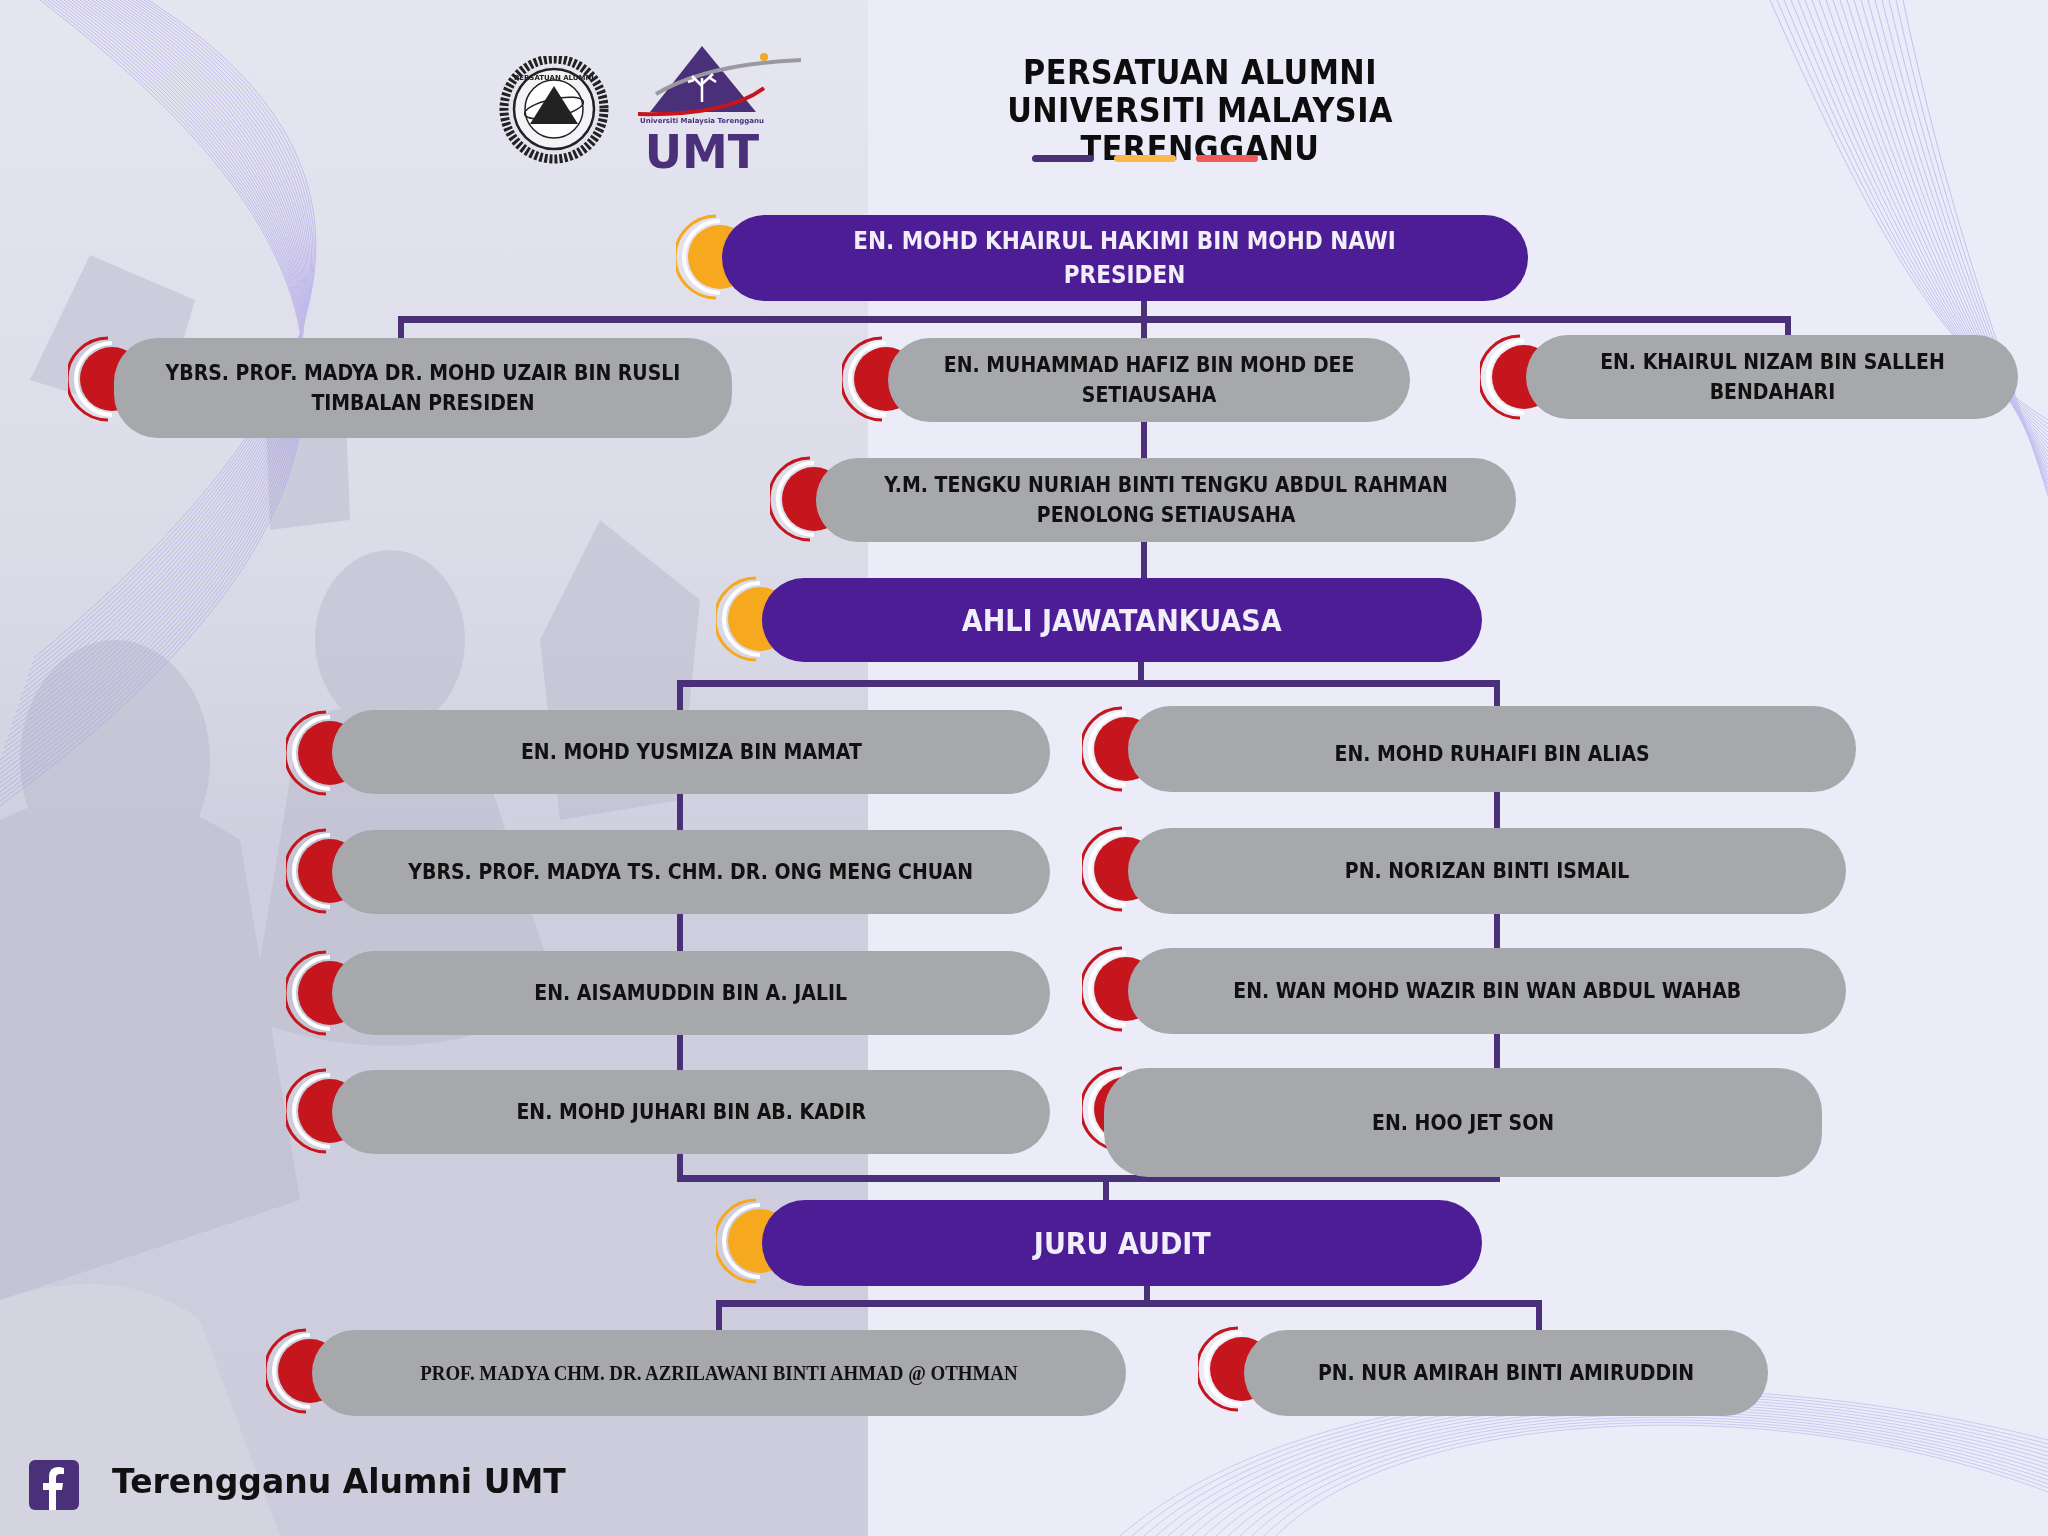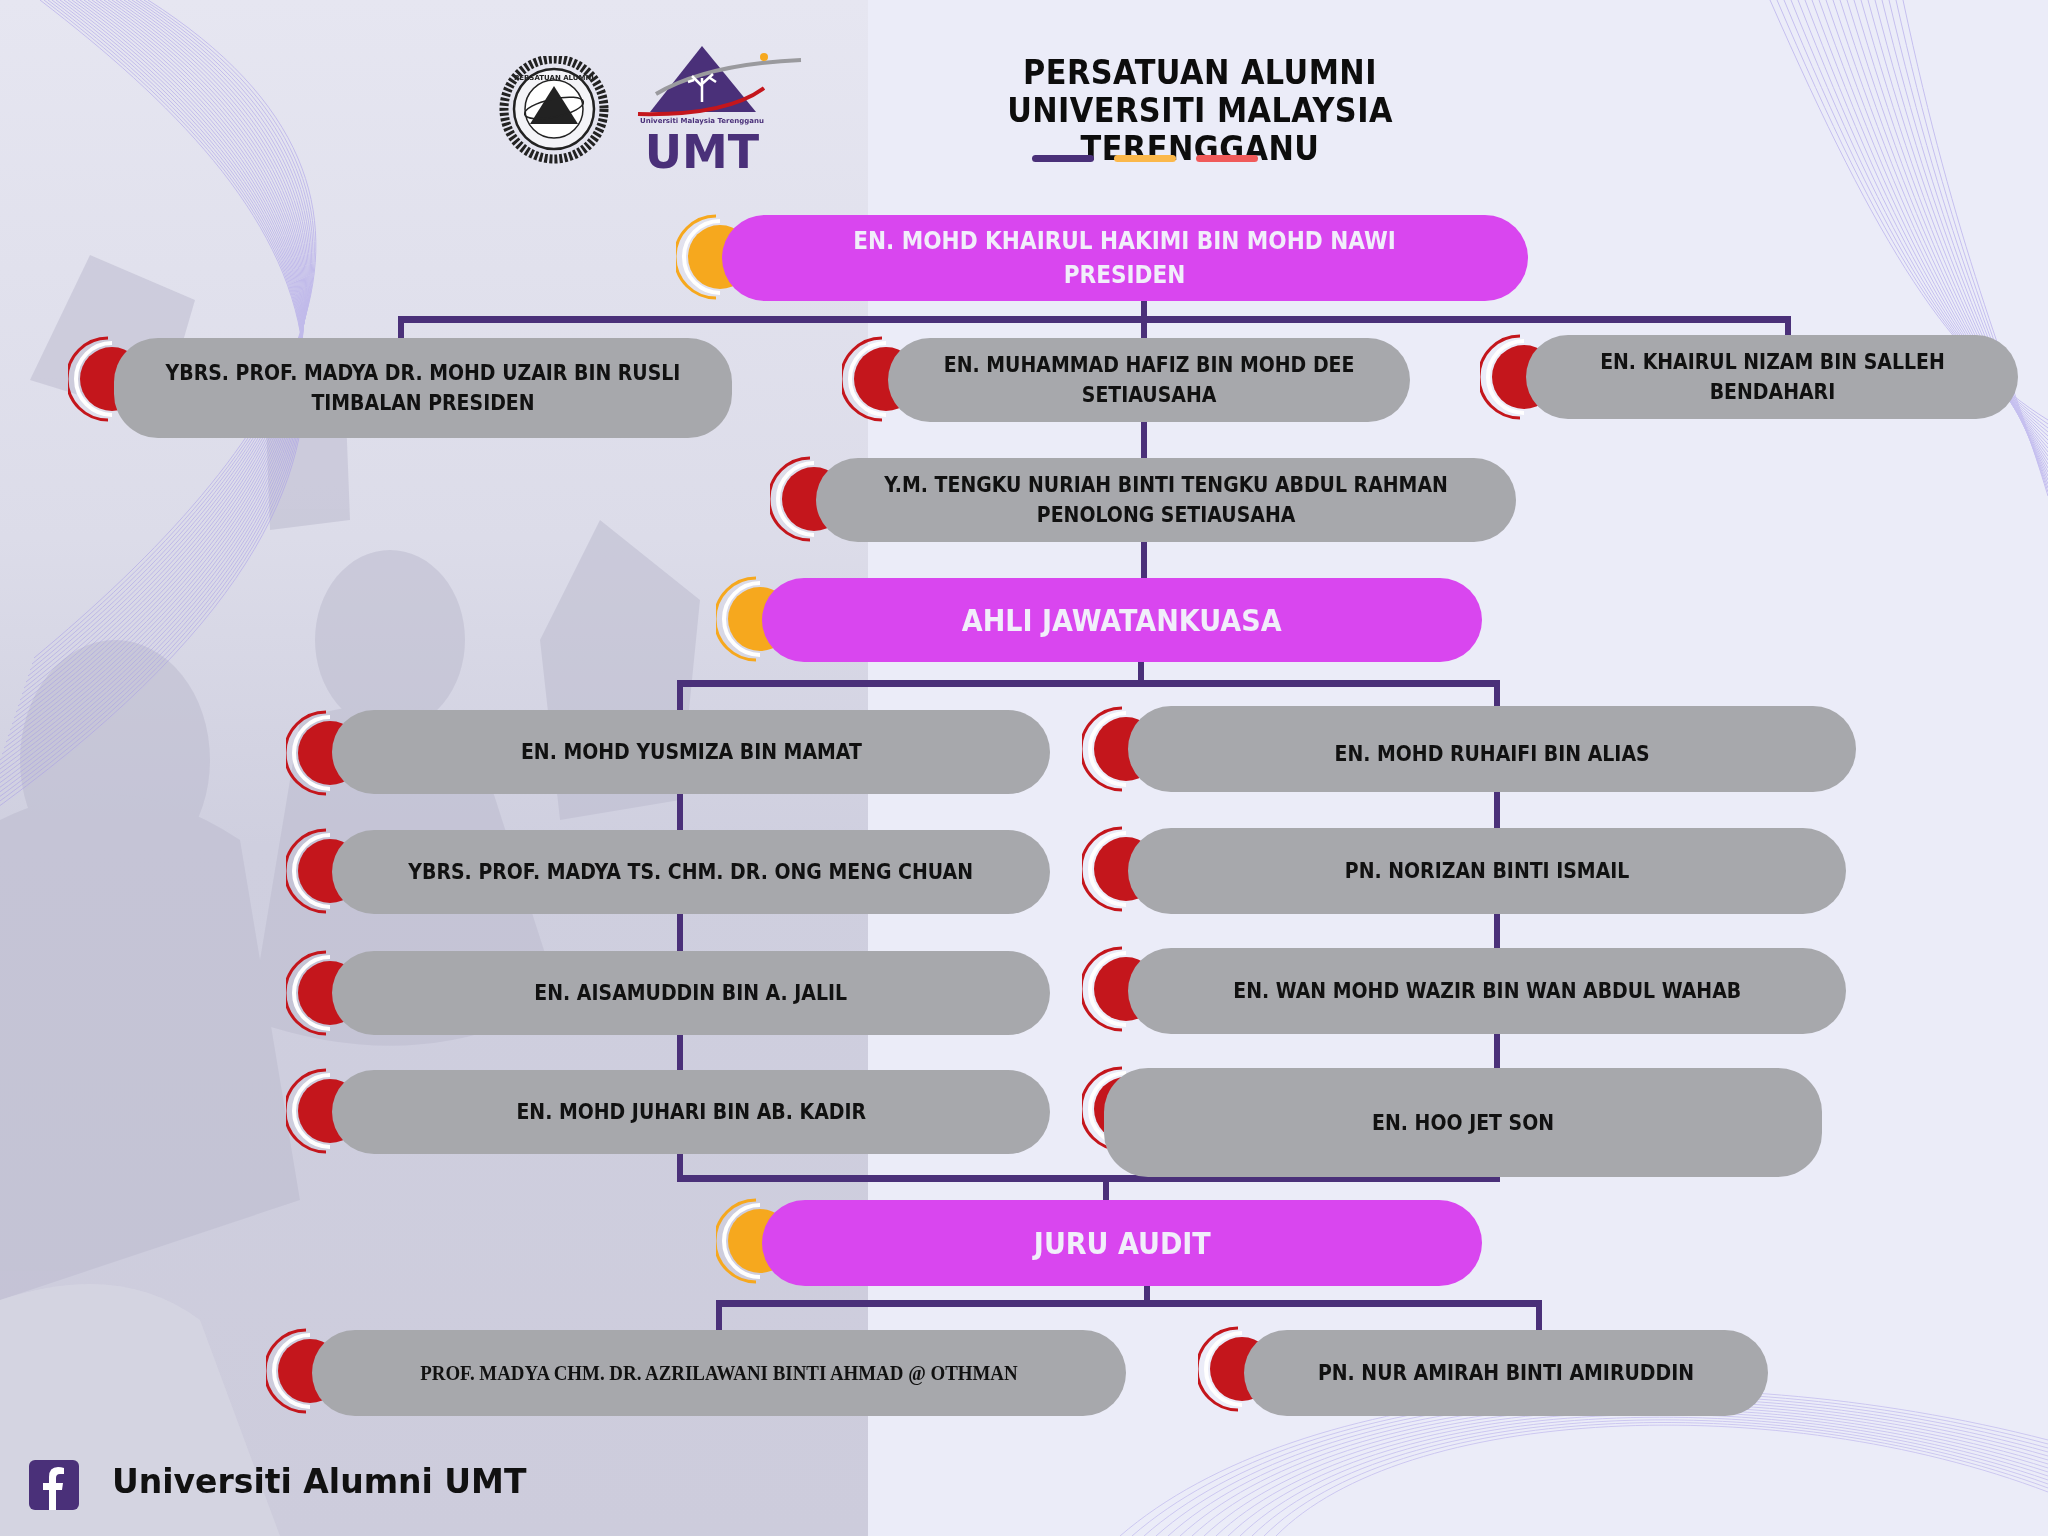--- a/index.html
+++ b/index.html
@@ -7,21 +7,21 @@
   .bg-left{position:absolute;left:0;top:0;width:868px;height:1536px;
     background:linear-gradient(180deg,#e6e6f1 0%,#dcdce9 35%,#cfcfdf 55%,#cdccdc 100%);}
   .bg-photo{position:absolute;left:0;top:0;width:868px;height:1536px;}
   .deco{position:absolute;left:0;top:0;width:2048px;height:1536px;pointer-events:none;}
   .logo{position:absolute;}
   .title{position:absolute;left:860px;top:54px;width:680px;text-align:center;font-family:"DejaVu Sans",sans-serif;font-weight:bold;color:#0d0d0d;font-size:33px;line-height:38px;letter-spacing:0.5px;transform:scaleX(0.92);}
   .bars{position:absolute;top:155px;height:7px;border-radius:4px;}
   .line{position:absolute;background:#4a3079;}
   .node{position:absolute;display:flex;align-items:center;justify-content:center;text-align:center;border-radius:44px;font-family:"DejaVu Sans",sans-serif;font-weight:bold;}
   .node.grey{background:#a7a8ac;color:#111;font-size:21px;line-height:30px;}
-  .node.purple{background:#d946ef;color:#f1eefa;align-items:center;}
+  .node.purple{background:#4c1d95;color:#f1eefa;align-items:center;}
   .node .t{display:block;transform:scaleX(0.9);white-space:nowrap;}
   .bullet{position:absolute;width:86px;height:86px;}
   .footer-icon{position:absolute;left:29px;top:1460px;width:50px;height:50px;background:#4a3079;border-radius:6px;}
   .footer-text{position:absolute;left:112px;top:1462px;font-family:"DejaVu Sans",sans-serif;font-weight:bold;font-size:33px;color:#111;}
 </style>
 </head>
 <body>
 
 <div class="bg-left"></div>
 <svg class="bg-photo" viewBox="0 0 868 1536">
@@ -287,21 +287,21 @@
   </svg>
 <div class="node grey" style="left:1244px;top:1330px;width:524px;height:86px;">
     <span class="t">PN. NUR AMIRAH BINTI AMIRUDDIN</span>
   </div>
 
 <div class="footer-icon">
   <svg viewBox="0 0 50 50" width="50" height="50">
       <path d="M27,50 L27,30 L33,30 L34,23 L27,23 L27,18 Q27,14 31,14 L35,14 L35,8 Q32,7 29,7 Q20,7 20,17 L20,23 L14,23 L14,30 L20,30 L20,50 Z" fill="#fff"></path>
     </svg>
 </div>
-<div class="footer-text">Universiti Alumni UMT</div>
+<div class="footer-text">Terengganu Alumni UMT</div>
 
 <svg width="0" height="0" style="position:absolute">
   <defs>
     <symbol id="bullet-red" viewBox="0 0 86 86">
       <path d="M40,2 A41,41 0 0 0 40,84" fill="none" stroke="#c4161c" stroke-width="3"></path>
       <path d="M44,7 A36,36 0 0 0 44,79" fill="none" stroke="#ffffff" stroke-width="4"></path>
       <circle cx="44" cy="43" r="32" fill="#c4161c"></circle>
     </symbol>
     <symbol id="bullet-orange" viewBox="0 0 86 86">
       <path d="M40,2 A41,41 0 0 0 40,84" fill="none" stroke="#f6a81e" stroke-width="3"></path>

